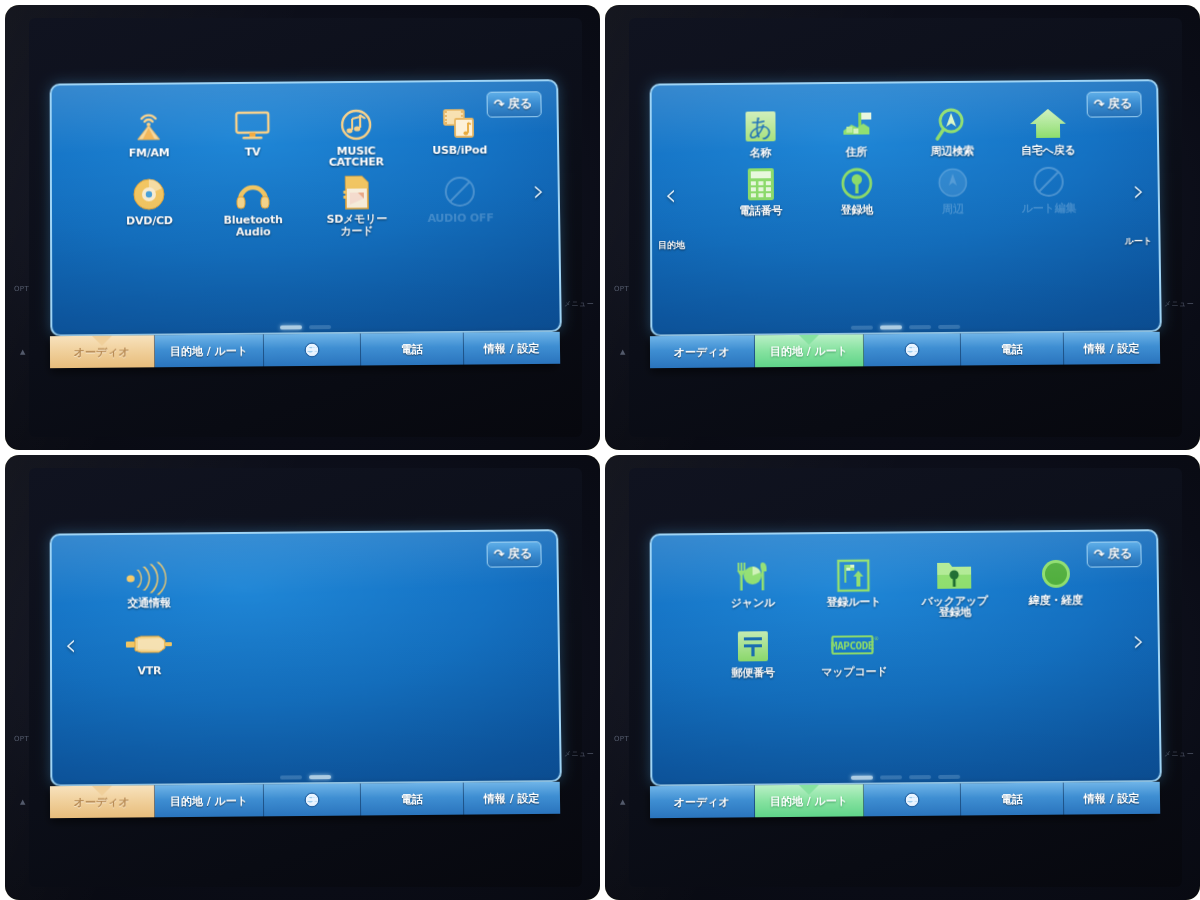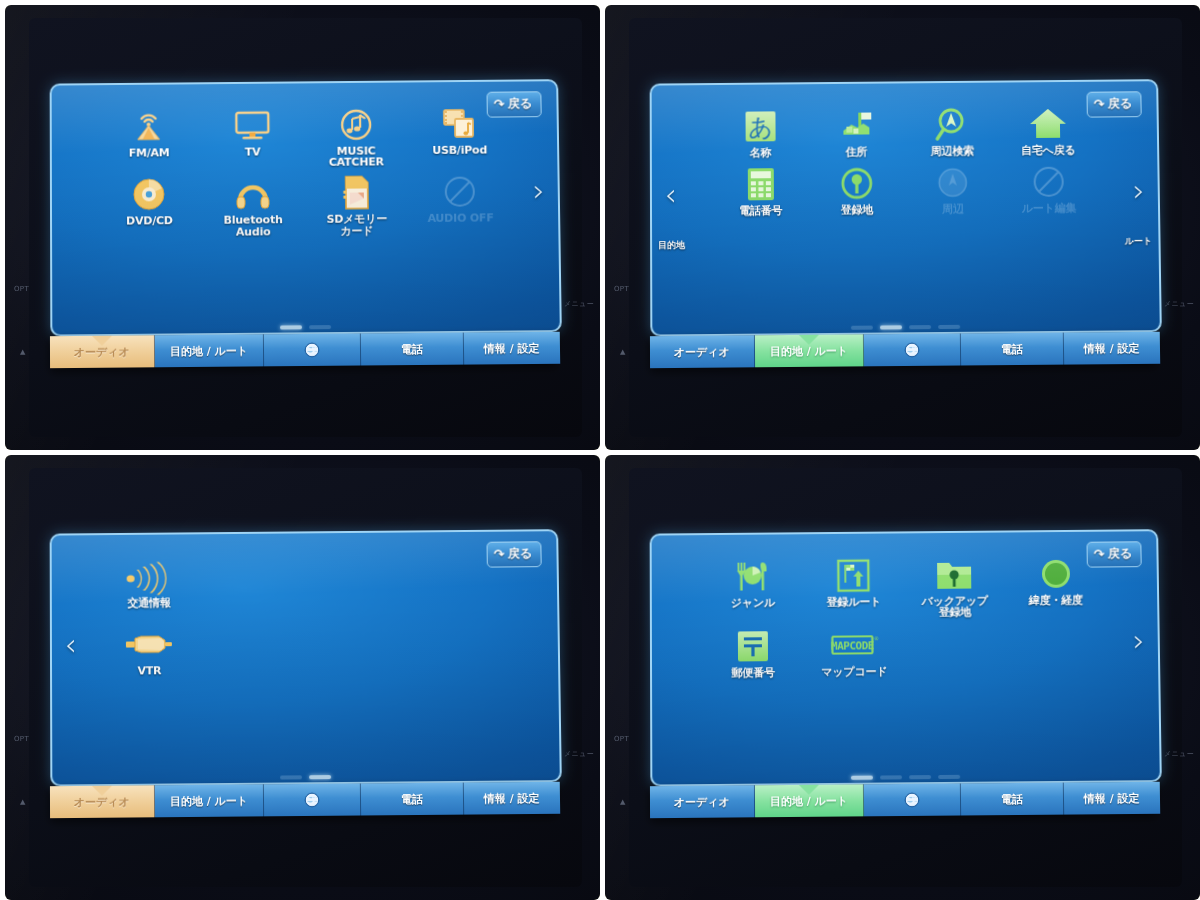--- a/index.html
+++ b/index.html
@@ -11,21 +11,21 @@
     grid-template-rows:445px 445px;
     gap:5px;
     padding:5px;
     box-sizing:border-box;
     width:1200px;height:900px;
   }
 
   
   .photo{
     position:relative;
-    border-radius:6px;
+    border-radius:14px;
     overflow:hidden;
     background:#fef9c3;
   }
   .bezel{
     position:absolute; inset:0;
     background:
       radial-gradient(120% 110% at 50% 45%, #16192a 0%, #0a0c16 48%, #050609 100%);
   }
   .bezel:after{
     content:"";position:absolute;inset:0;

